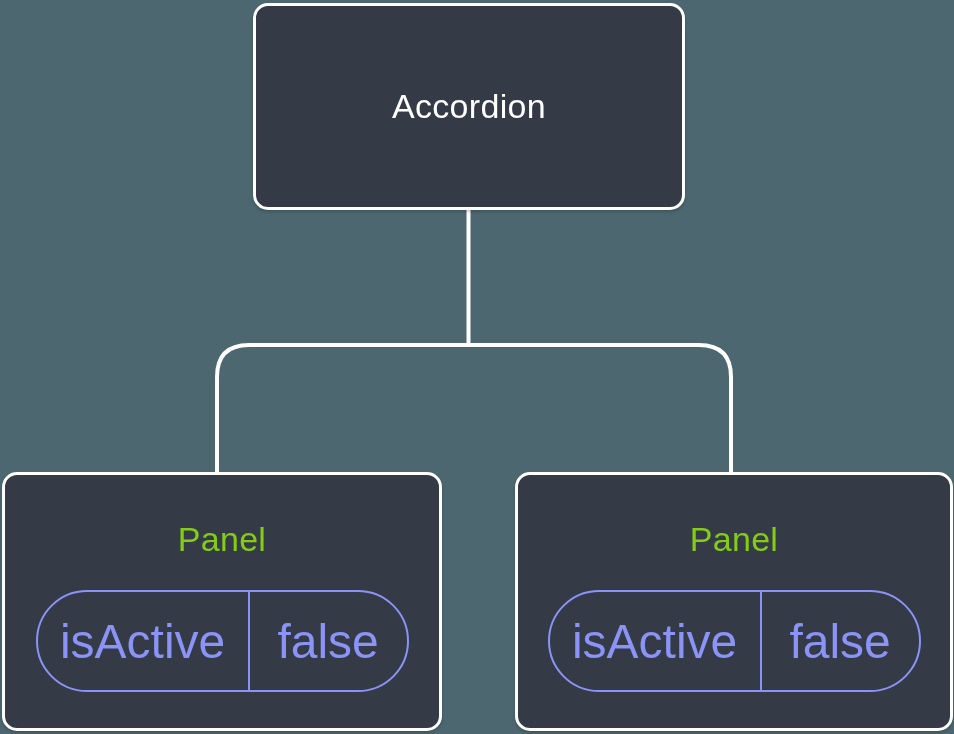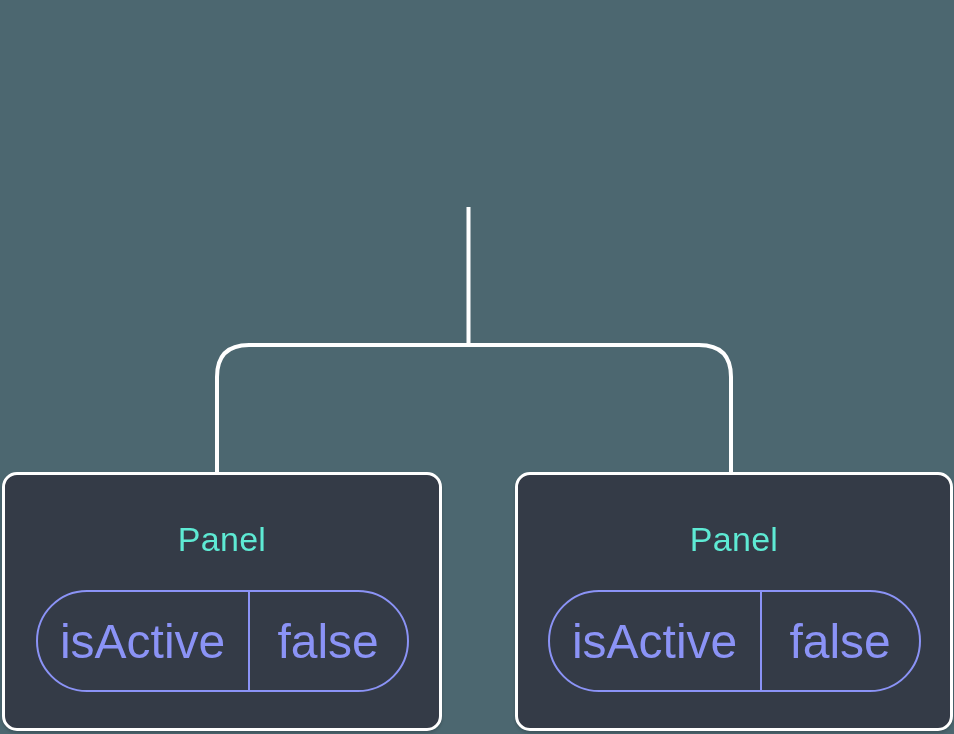--- a/index.html
+++ b/index.html
@@ -62,21 +62,21 @@
     top: 472px;
     width: 438px;
     height: 259px;
   }
   .panel-title {
     margin-top: 44px;
     line-height: 40px;
     font-size: 34px;
     font-weight: 500;
     letter-spacing: 0.3px;
-    color: #5eead4;
+    color: #84cc16;
   }
   .state-pill {
     margin-top: 31px;
     width: 373px;
     height: 102px;
     border: 2.5px solid #8B93F6;
     border-radius: 999px;
     box-sizing: border-box;
     display: flex;
     align-items: stretch;
@@ -101,20 +101,23 @@
 </head>
 <body>
 
 <div class="canvas">
 
   <svg class="connectors" viewBox="0 0 954 734" xmlns="http://www.w3.org/2000/svg">
     <path d="M468.5 207 V 345" fill="none" stroke="#FFFFFF" stroke-width="4"></path>
     <path d="M217 474 V 377 Q 217 345 249 345 H 699 Q 731 345 731 377 V 474" fill="none" stroke="#FFFFFF" stroke-width="4"></path>
   </svg>
 
+  <div class="node node-root">
+    <span class="node-label">Accordion</span>
+  </div>
 
   <div class="node node-panel node-panel-left">
     <div class="panel-title">Panel</div>
     <div class="state-pill">
       <span class="state-key">isActive</span>
       <span class="state-value">false</span>
     </div>
   </div>
 
   <div class="node node-panel node-panel-right">

